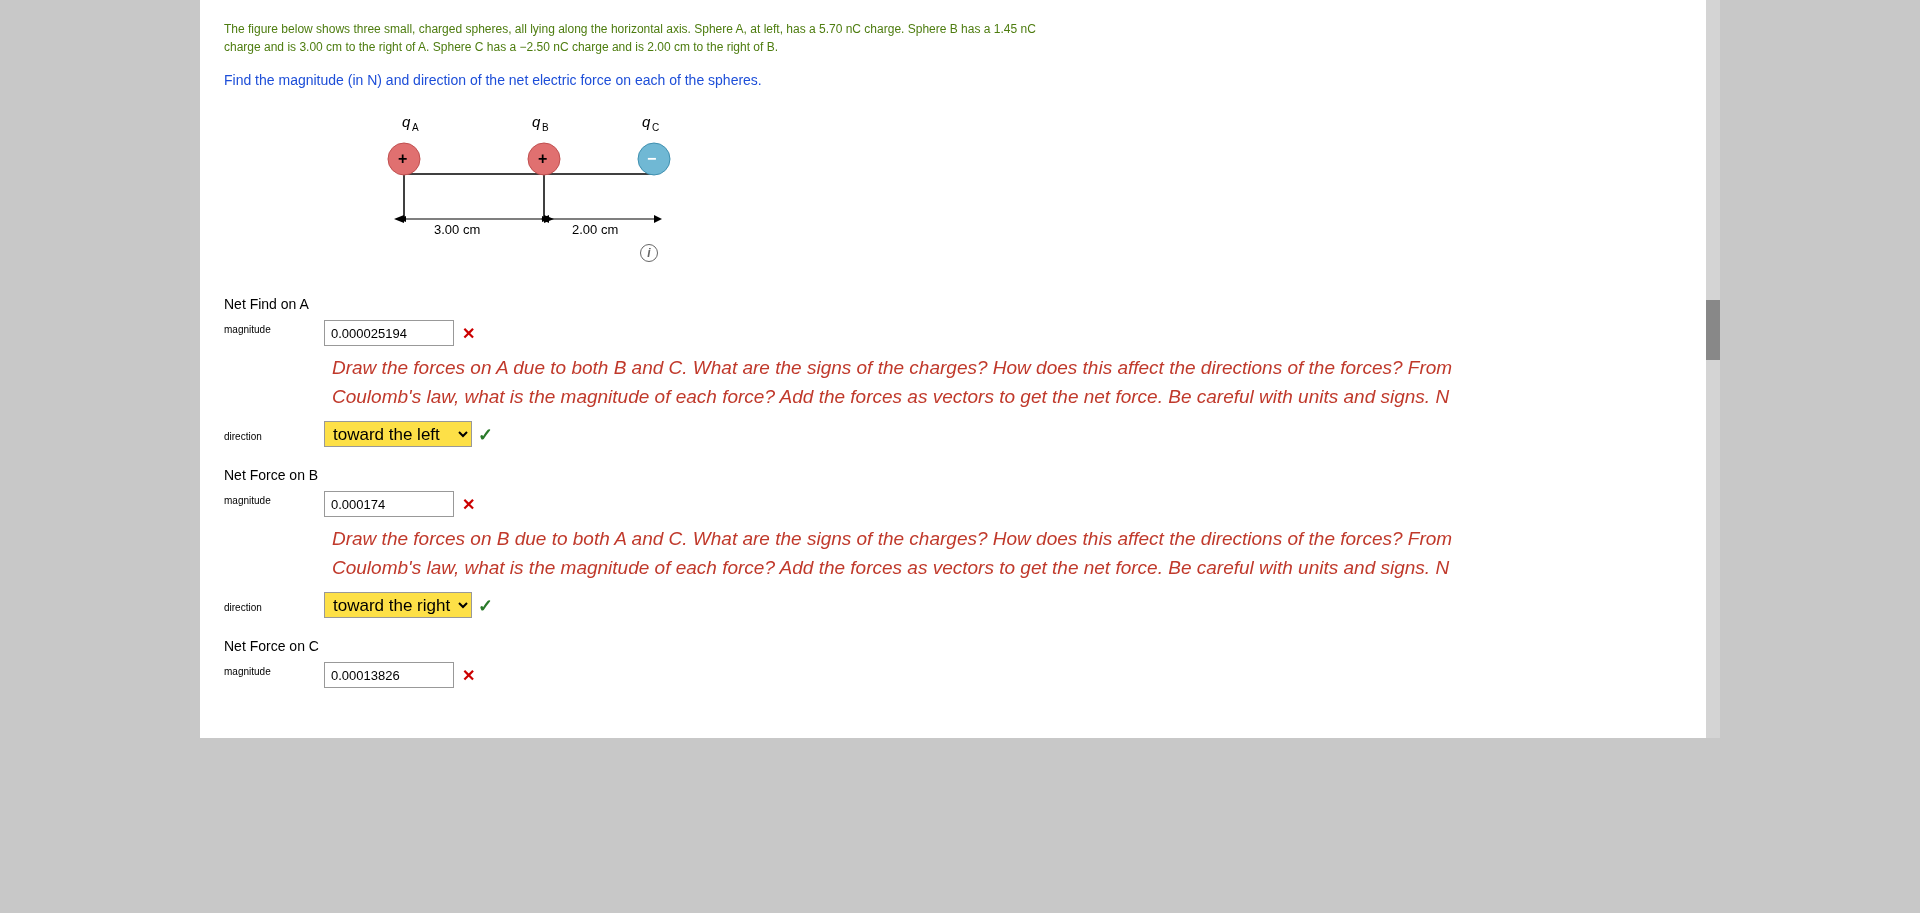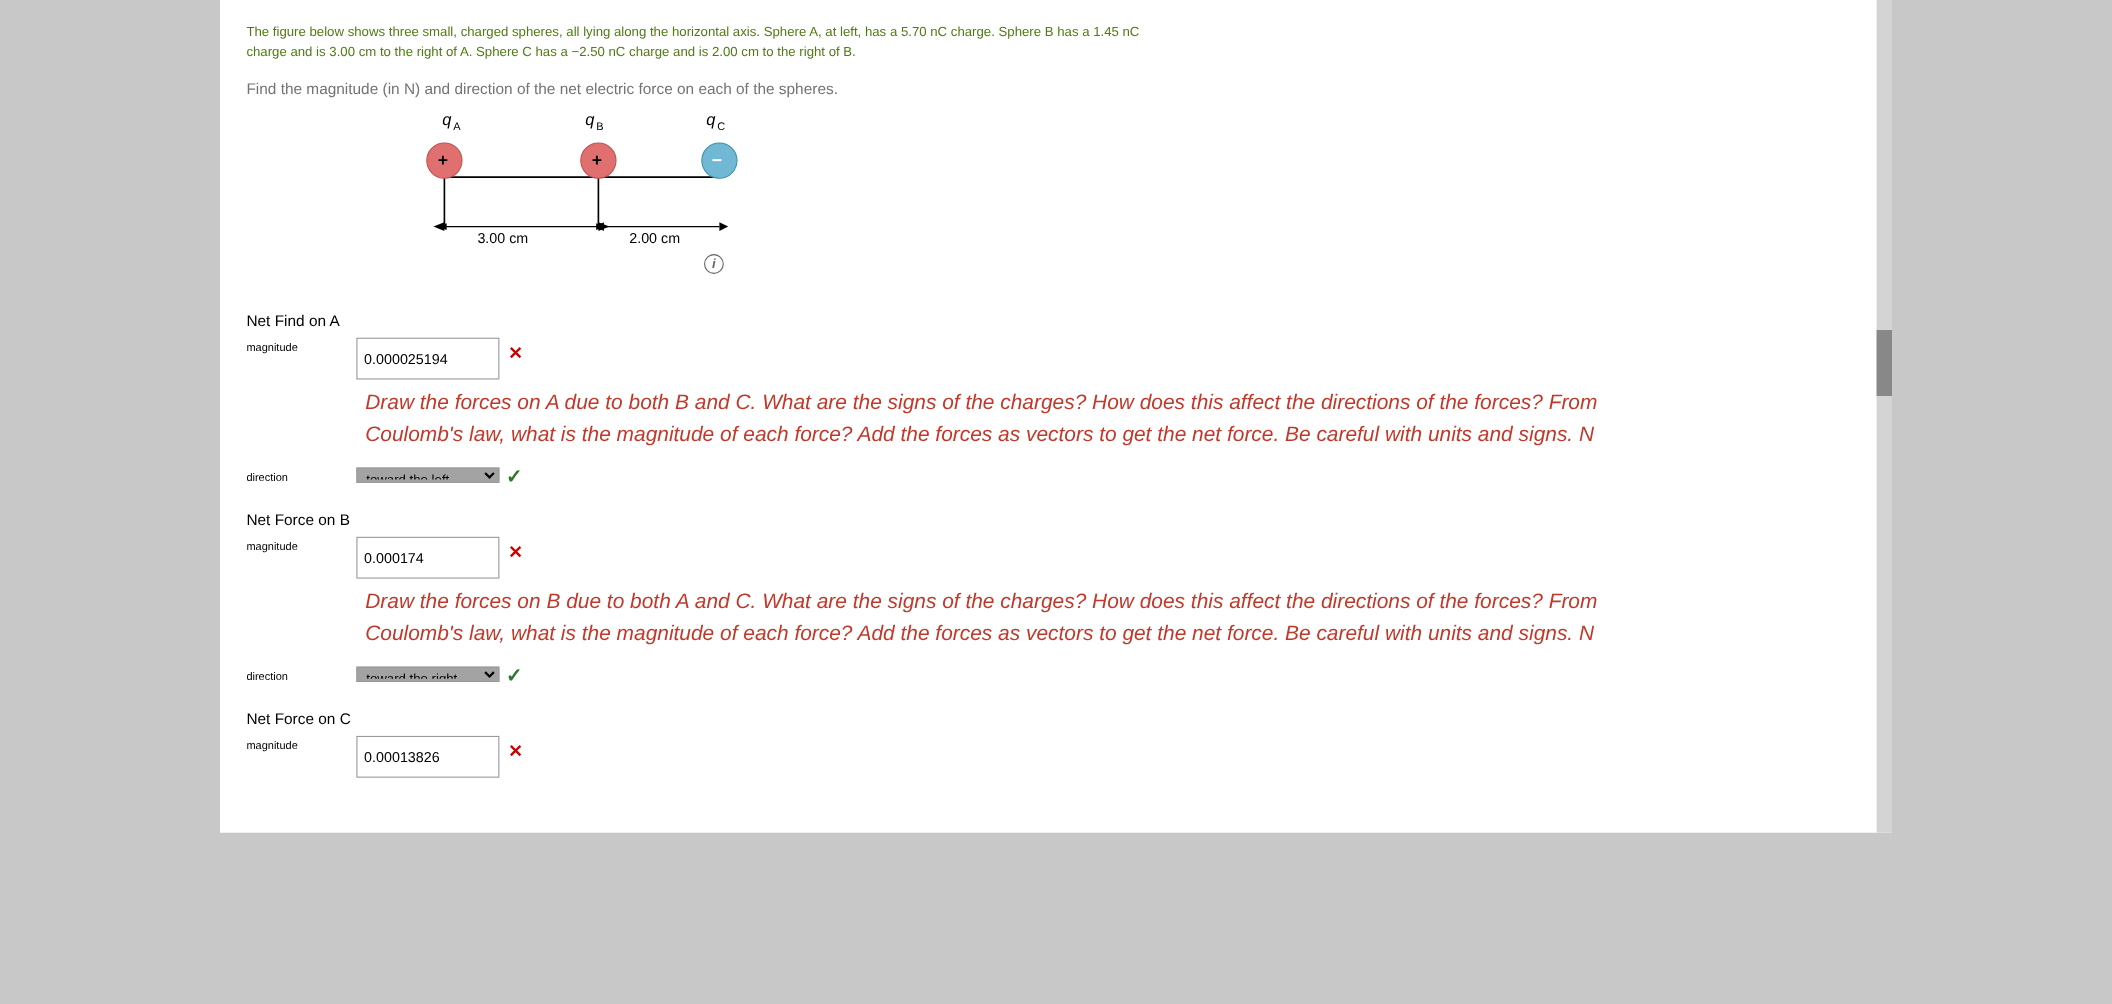--- a/index.html
+++ b/index.html
@@ -25,22 +25,22 @@
     .problem-text {
       font-size: 12px;
       line-height: 1.5;
       color: #4d7c0f;
       margin-bottom: 16px;
       max-width: 1480px;
     }
 
     .find-text {
       font-size: 14px;
-      color: #737373;
-      margin-bottom: 8px;
+      color: #1d4ed8;
+      margin-bottom: 21px;
     }
 
     
     .diagram-container {
       margin: 0 0 24px 120px;
       width: 420px;
       position: relative;
     }
 
     .diagram-svg {
@@ -70,21 +70,21 @@
     .field-label {
       width: 100px;
       font-size: 10px;
       color: #000;
       padding-top: 4px;
       flex-shrink: 0;
     }
 
     .field-input {
       width: 130px;
-      height: 38px;
+      height: 26px;
       border: 1px solid #999;
       padding: 2px 6px;
       font-size: 13px;
       background: #fff;
       flex-shrink: 0;
     }
 
     .x-icon {
       color: #cc0000;
       font-size: 16px;
@@ -114,25 +114,25 @@
     }
 
     .direction-row {
       display: flex;
       align-items: center;
       margin-top: 6px;
       gap: 0;
     }
 
     .direction-select {
-      height: 14px;
+      height: 26px;
       border: 1px solid #999;
       padding: 2px 4px;
-      font-size: 12px;
-      background: #a3a3a3;
+      font-size: 17px;
+      background: #fde047;
       min-width: 130px;
     }
 
     .scrollbar {
       position: absolute;
       right: 0;
       top: 0;
       width: 14px;
       height: 100%;
       background: #d4d4d4;

